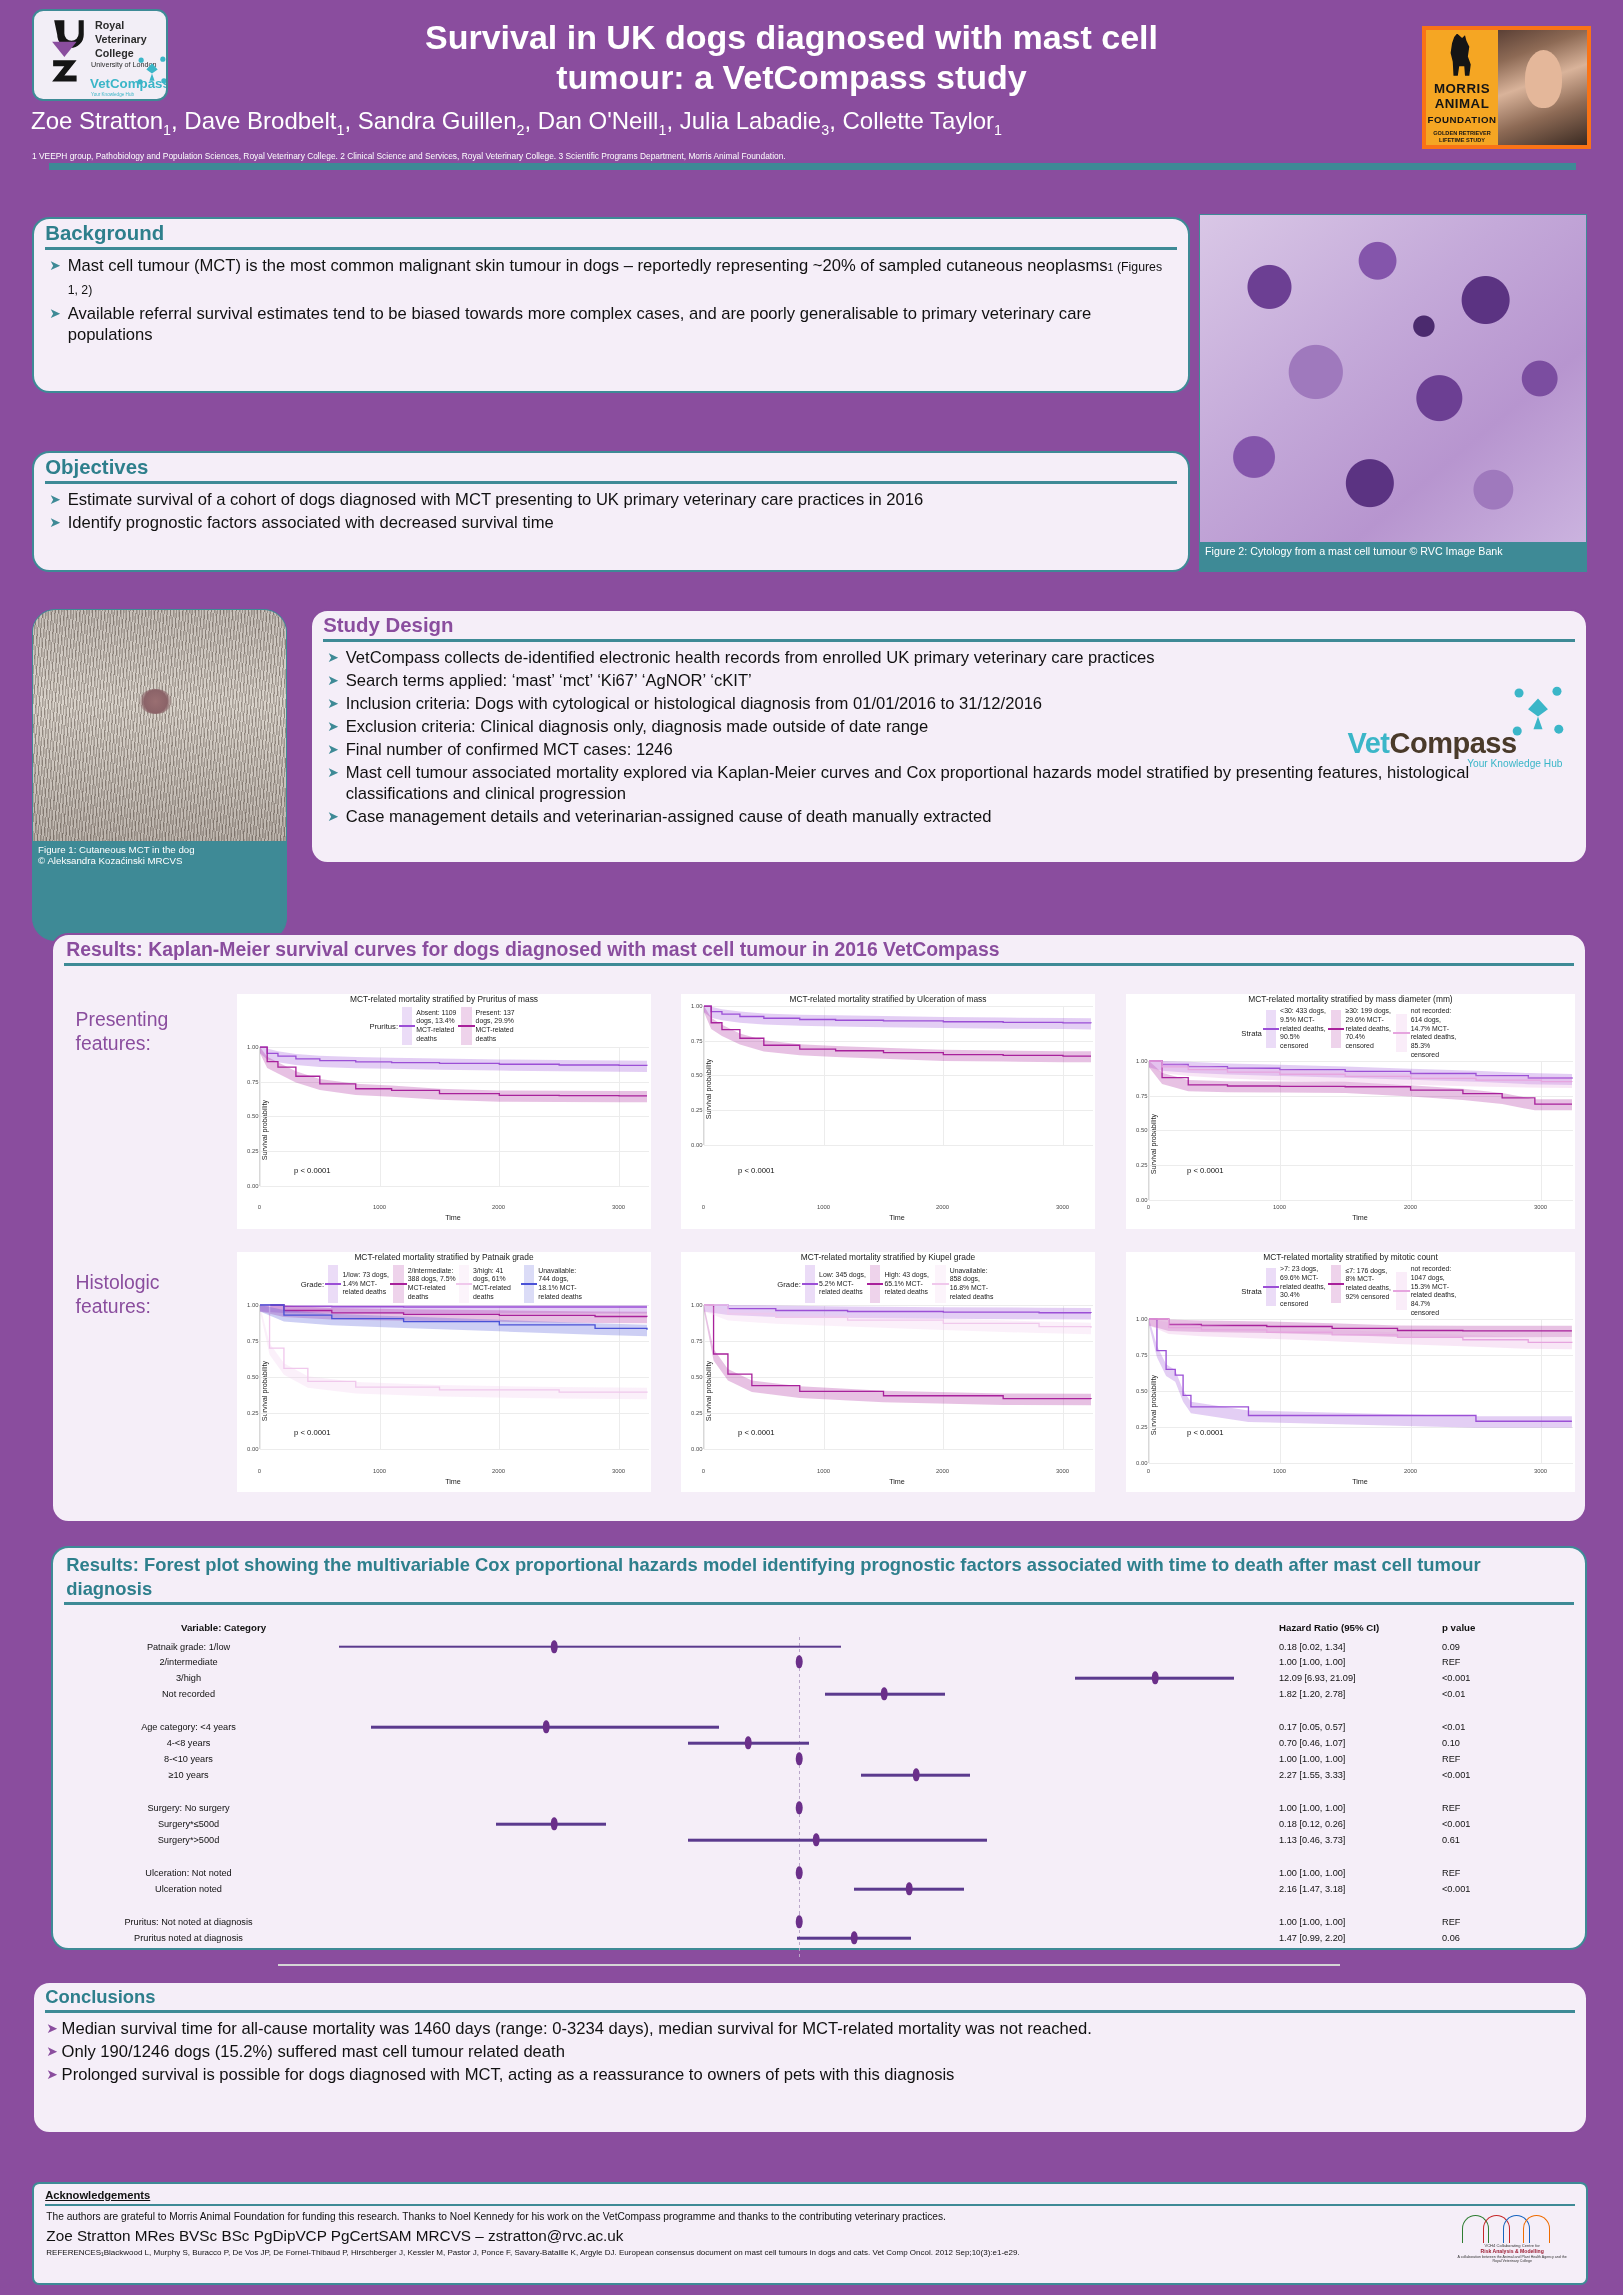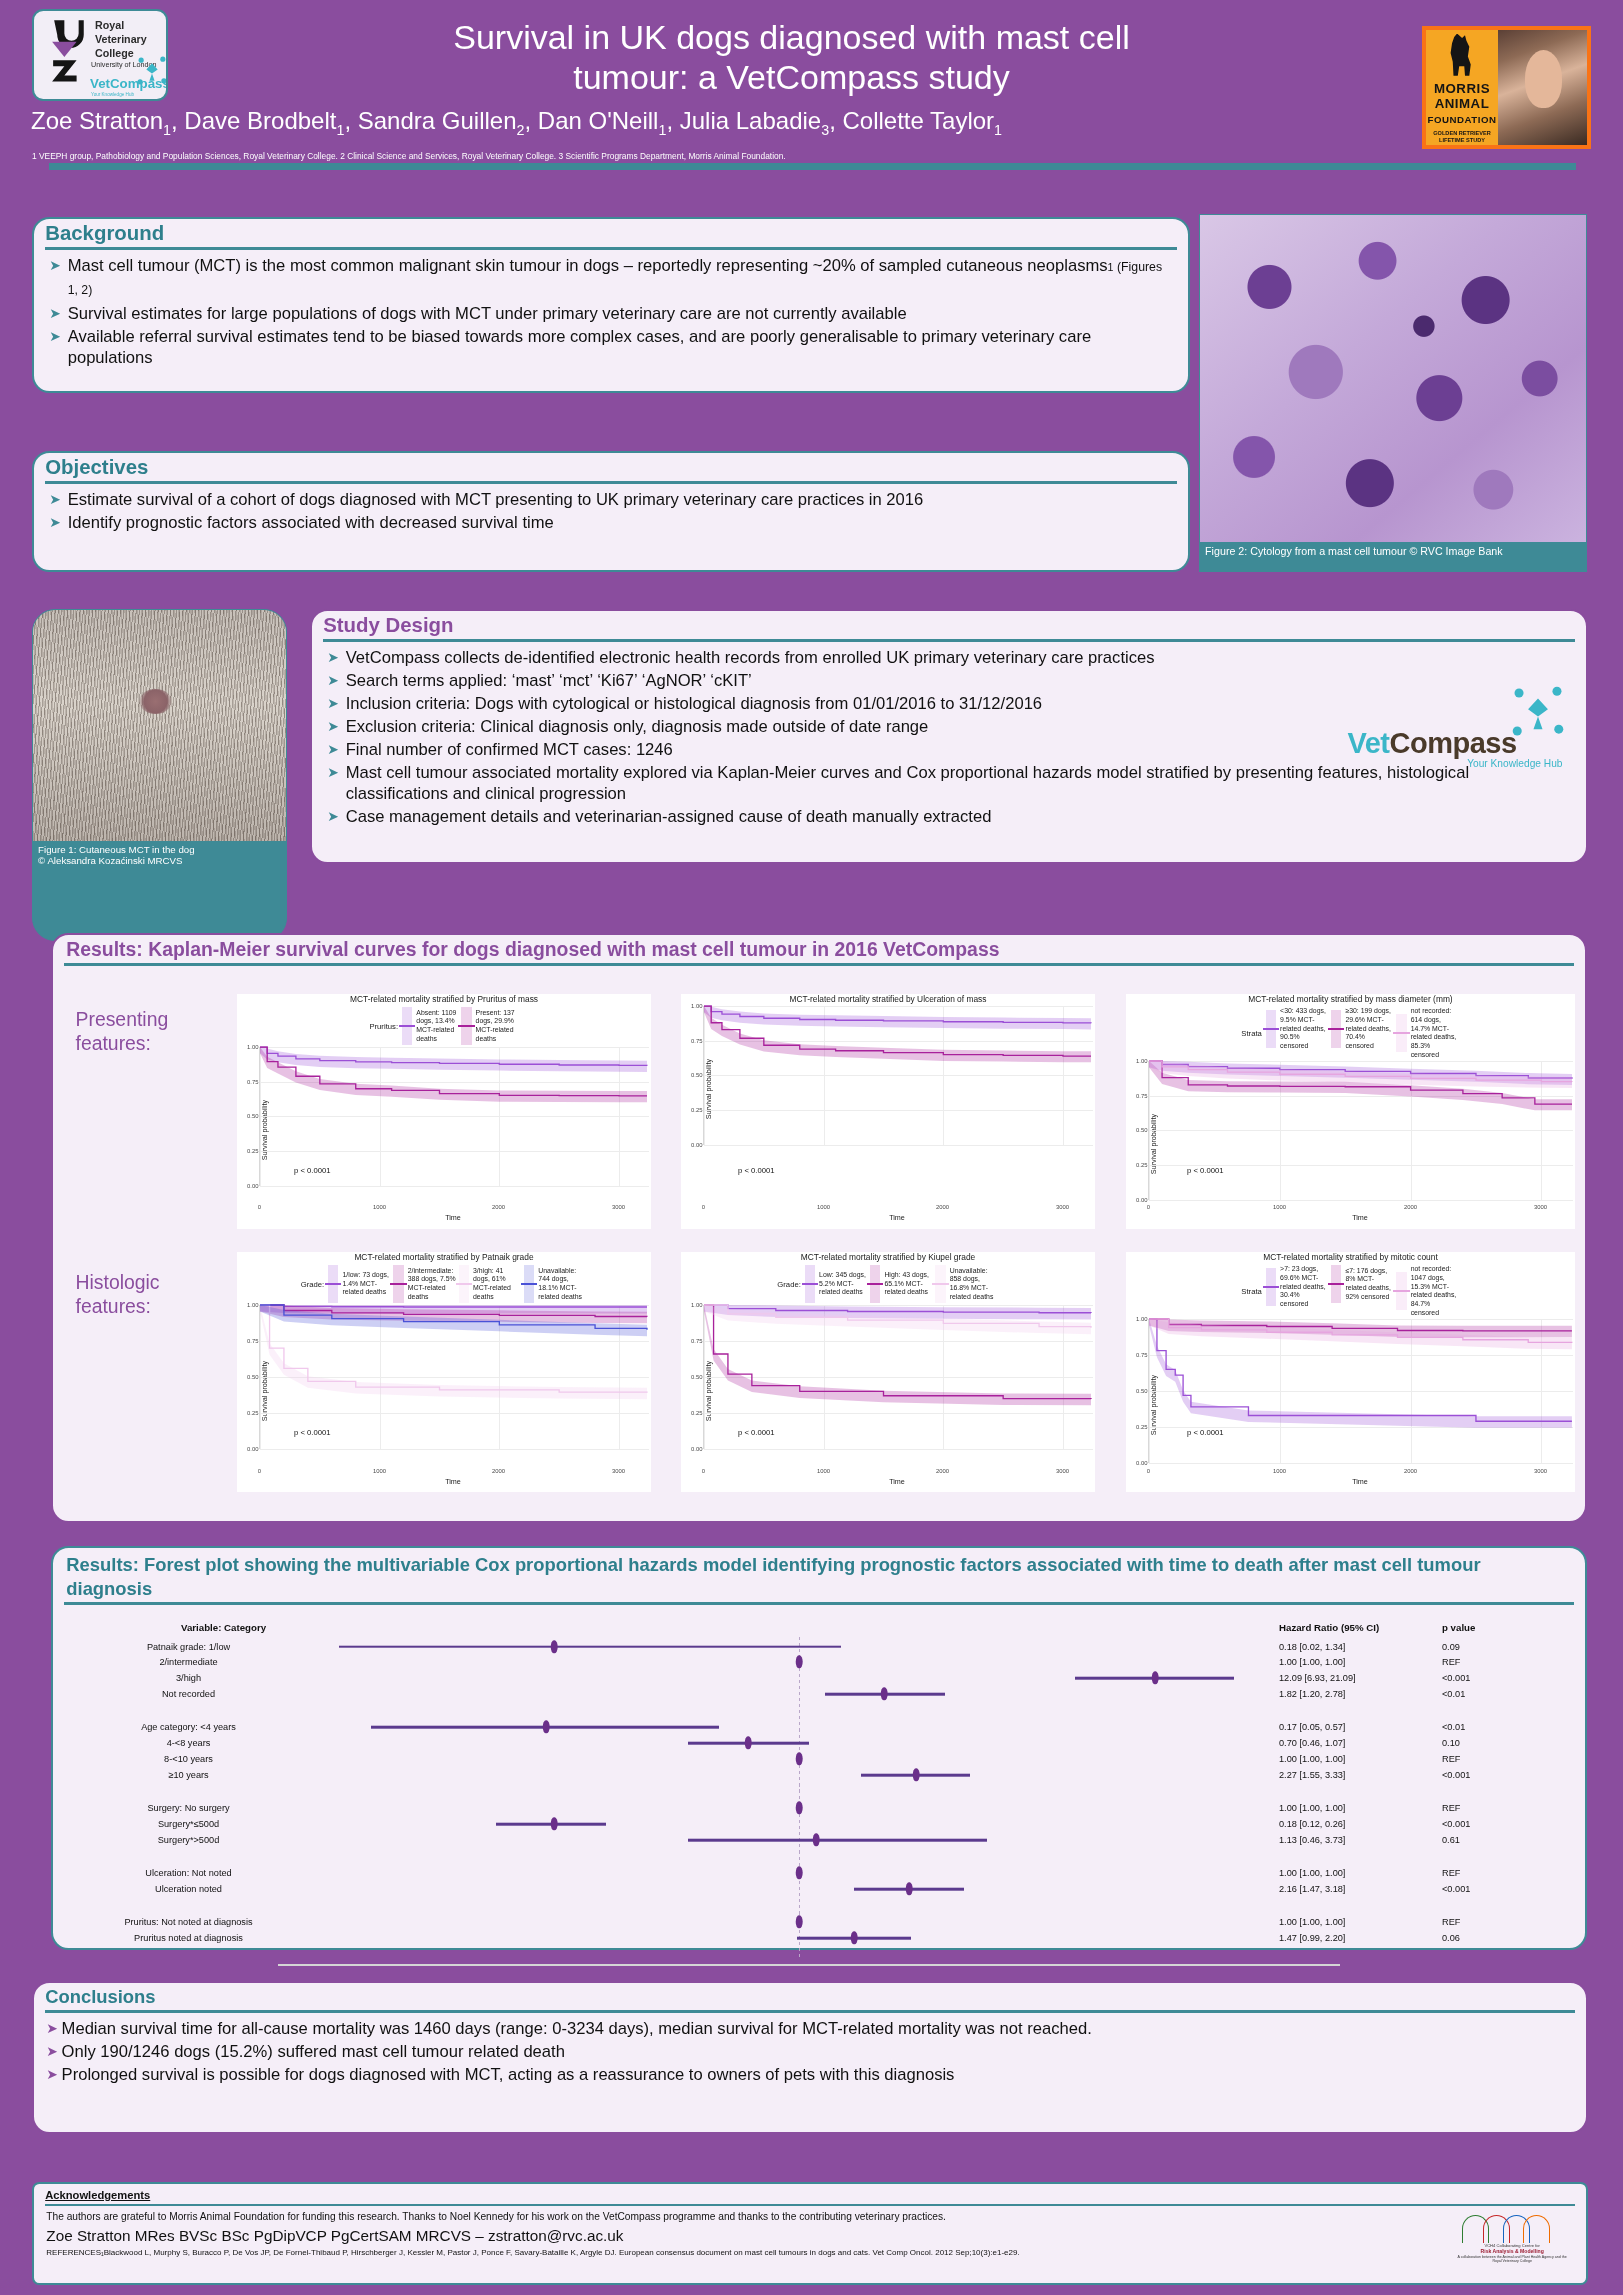--- a/index.html
+++ b/index.html
@@ -21,21 +21,21 @@
   }
   .rvc-logo .rvc-mark { position:absolute; left:13.3px; top:6.1px; width:49px; height:72px; }
   .rvc-logo .rvc-txt { position:absolute; left:61px; top:8.2px; font-size:10.7px; line-height:13.8px; font-weight:bold; color:#2b2b2b; }
   .rvc-logo .rvc-uni { position:absolute; left:57px; top:49px; font-size:7.2px; color:#2b2b2b; }
   .rvc-logo .vc-txt { position:absolute; left:56px; top:65px; font-size:13.3px; font-weight:bold; color:#3BB6C8; }
   .rvc-logo .vc-sub { position:absolute; left:57px; top:81px; font-size:4.6px; color:#3BB6C8; }
   .rvc-logo .vc-star { position:absolute; left:102px; top:44px; width:32px; height:32px; }
 
   .poster-title {
     position:absolute; left:286px; top:17.4px; width:1011px;
-    text-align:center; color:#fff; font-size:34px; line-height:40px; font-weight:400;
+    text-align:center; color:#fff; font-size:34px; line-height:40px; font-weight:700;
   }
   .authors {
     position:absolute; left:31px; top:107px; width:1216px;
     color:#fff; font-size:24px; font-weight:400;
   }
   .authors sub { font-size:14.3px; }
   .affil {
     position:absolute; left:32px; top:151px; width:1226px;
     color:#fff; font-size:8.4px;
   }
@@ -230,21 +230,20 @@
   </div>
 
   <div class="header-rule"></div>
 </div>
 
 <div class="panel" style="left:32px; top:217px; width:1158px; height:176px;">
   <div class="panel-title">Background</div>
   <div class="panel-rule"></div>
   <ul class="bul">
     <li><span>Mast cell tumour (MCT) is the most common malignant skin tumour in dogs – reportedly representing ~20% of sampled cutaneous neoplasms</span><span class="sub">1</span><span class="small"> (Figures 1, 2)</span></li>
-    <li>Survival estimates for large populations of dogs with MCT under primary veterinary care are not currently available</li>
     <li>Available referral survival estimates tend to be biased towards more complex cases, and are poorly generalisable to primary veterinary care populations</li>
   </ul>
 </div>
 
 <div class="panel" style="left:32px; top:451px; width:1158px; height:121px;">
   <div class="panel-title">Objectives</div>
   <div class="panel-rule"></div>
   <ul class="bul">
     <li>Estimate survival of a cohort of dogs diagnosed with MCT presenting to UK primary veterinary care practices in 2016</li>
     <li>Identify prognostic factors associated with decreased survival time</li>

